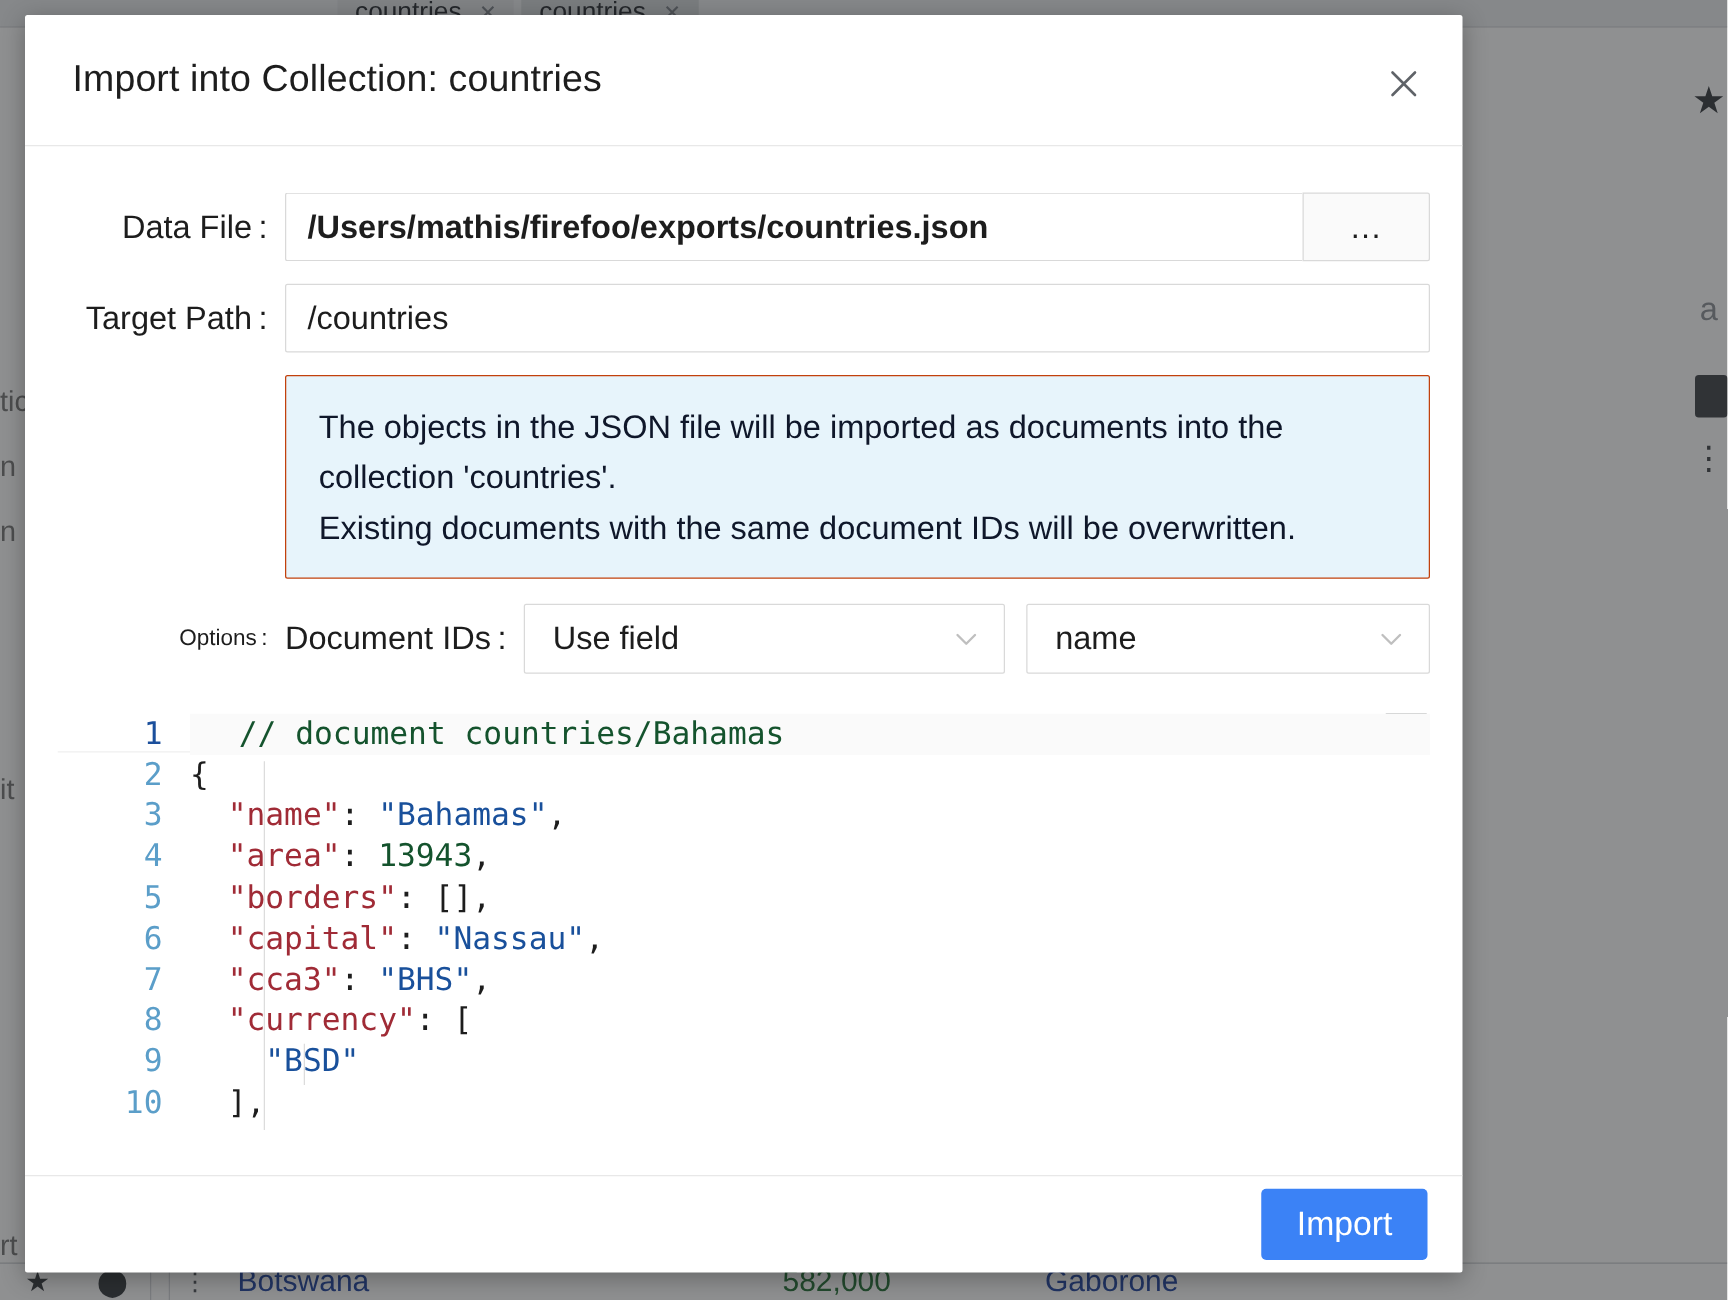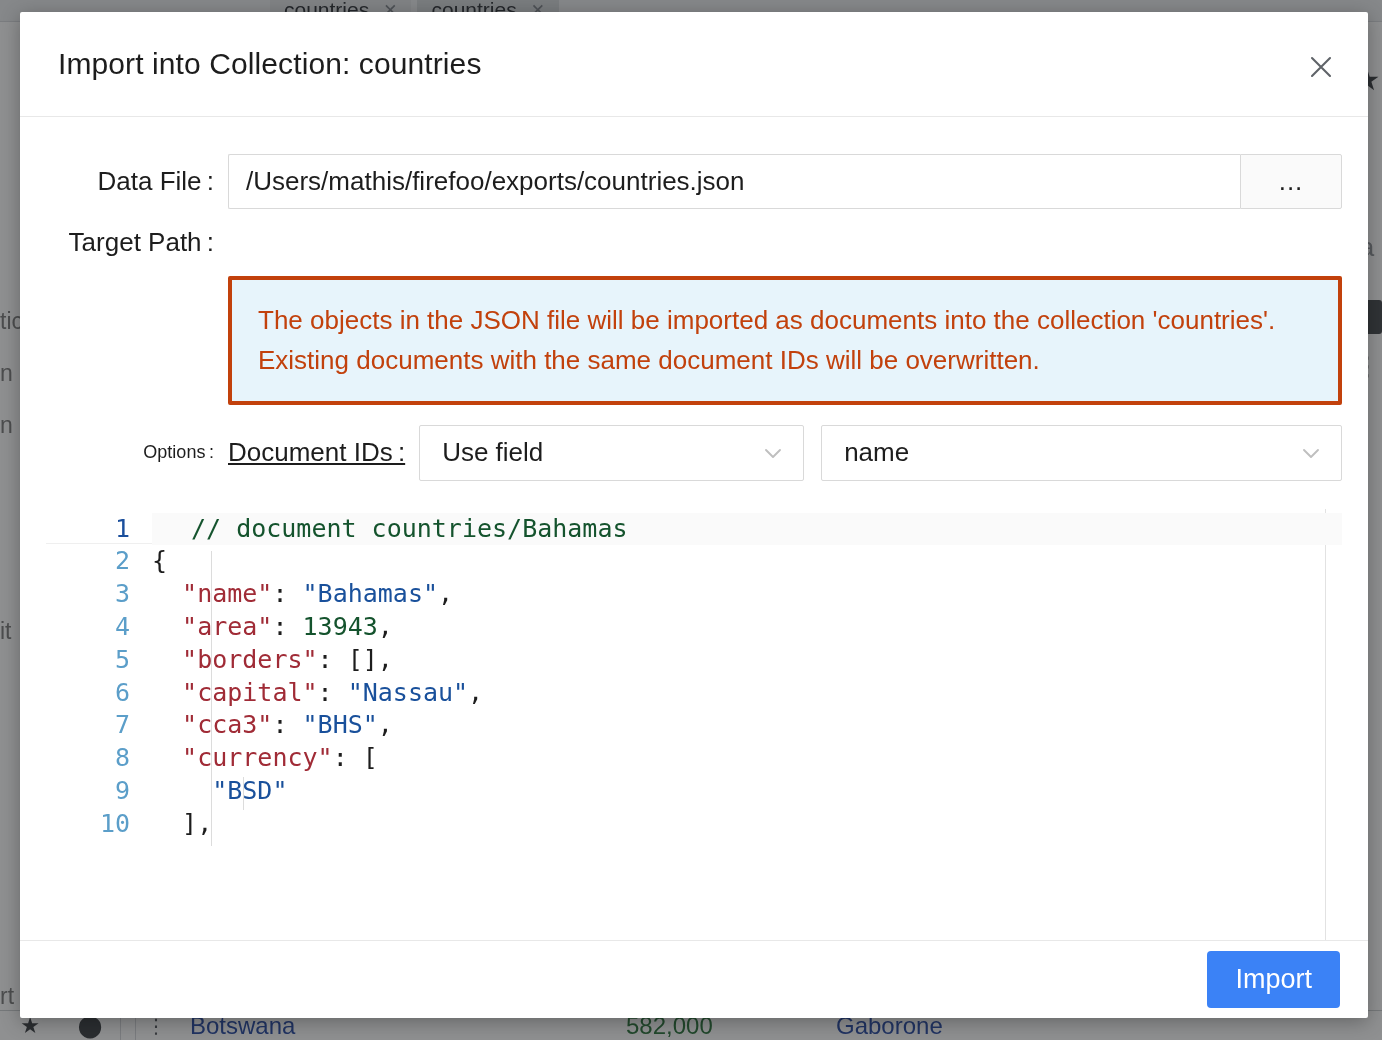--- a/index.html
+++ b/index.html
@@ -54,21 +54,21 @@
   
   #overlay {
     position: absolute; inset: 0;
     background: rgba(40, 42, 45, 0.52);
   }
 
   
   #modal {
     position: absolute;
     left: 20px; top: 12px;
-    width: 1348px; height: 1006px;
+    width: 1150px; height: 1006px;
     background: #ffffff;
     border-radius: 2px;
     box-shadow: 0 4px 20px rgba(0,0,0,.30);
     display: flex; flex-direction: column;
     overflow: hidden;
   }
 
   .modal-header {
     height: 105px; flex: 0 0 105px;
     display: flex; align-items: center;
@@ -107,53 +107,52 @@
   .field {
     flex: 1 1 auto;
     height: 55px;
     border: 1px solid #d9d9d9;
     background: #fff;
     display: flex; align-items: center;
     padding: 0 17px;
     font-size: 26px; color: #1d1d1d;
     border-radius: 2px;
   }
-  .field.with-btn { border-right: none; border-radius: 2px 0 0 2px; }
+  .field.with-btn { border-right: none; border-radius: 2px 0 0 2px; font-weight: bold; }
   .browse-btn {
     width: 102px; flex: 0 0 102px; height: 55px;
     border: 1px solid #d9d9d9;
     background: #fafafa;
     display: flex; align-items: center; justify-content: center;
     font-size: 26px; color: #1d1d1d; cursor: pointer;
     border-radius: 0 2px 2px 0;
     letter-spacing: 1px;
     line-height: 0.4;
   }
 
   .info-row { display: flex; margin-bottom: 20px; }
   .info-spacer { width: 182px; flex: 0 0 182px; }
   .info-box {
     flex: 1 1 auto;
     background: #e7f4fb;
-    border: 4px solid #c2410c;
+    border: 1px solid #c2410c;
     border-radius: 2px;
     padding: 20px 24px 20px 26px;
-    font-size: 26px; color: #c2410c; line-height: 1.55;
+    font-size: 26px; color: #0f172a; line-height: 1.55;
   }
 
   .options-row { display: flex; align-items: center; margin-bottom: 28px; }
   .options-label {
     width: 182px; flex: 0 0 182px;
     text-align: right; padding-right: 14px;
     font-size: 18px; color: #1d1d1d; white-space: pre;
   }
   .docids-label {
     font-size: 26px; color: #1d1d1d; white-space: pre;
     padding-right: 14px;
-    text-decoration: underline;
   }
   .select {
     height: 56px;
     border: 1px solid #d9d9d9;
     background: #fff; border-radius: 2px;
     display: flex; align-items: center;
     padding: 0 16px 0 22px;
     font-size: 26px; color: #1d1d1d;
     cursor: pointer; position: relative;
   }
@@ -284,20 +283,23 @@
     <div class="form-row">
       <div class="form-label">Data File :</div>
       <div class="field with-btn">
         <span>/Users/mathis/firefoo/exports/countries.json</span>
       </div>
       <div class="browse-btn">...</div>
     </div>
 
     <div class="form-row">
       <div class="form-label">Target Path :</div>
+      <div class="field">
+        <span>/countries</span>
+      </div>
     </div>
 
     <div class="info-row">
       <div class="info-spacer"></div>
       <div class="info-box">
         <div>The objects in the JSON file will be imported as documents into the collection 'countries'.</div>
         <div>Existing documents with the same document IDs will be overwritten.</div>
       </div>
     </div>
 

